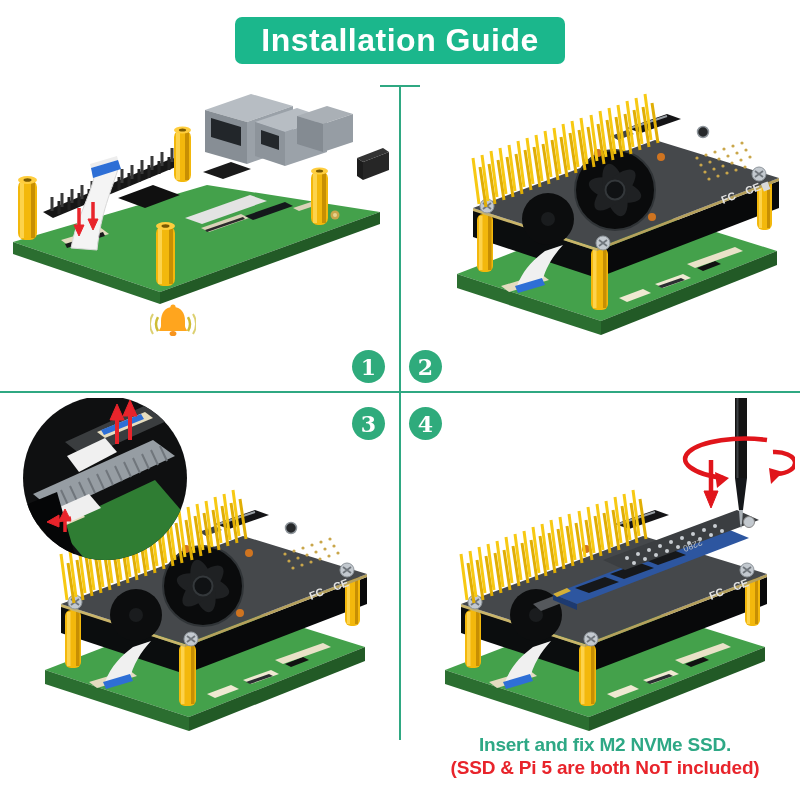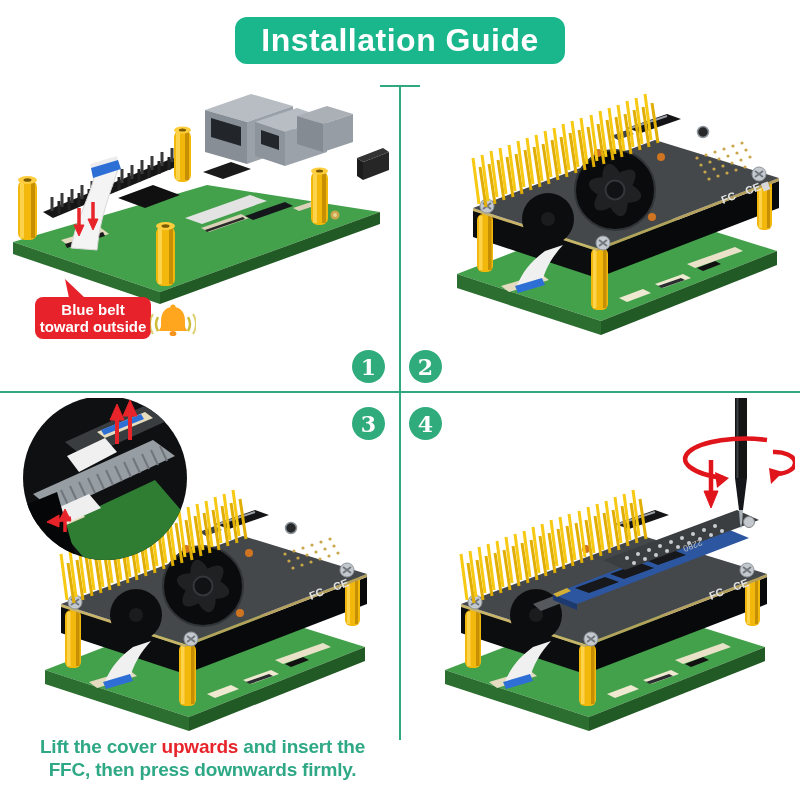--- a/index.html
+++ b/index.html
@@ -1,19 +1,19 @@
 <!DOCTYPE html>
 <html><head>
 <meta charset="utf-8">
 <style>
   html,body{margin:0;padding:0;background:#fff;}
   .page{position:relative;width:800px;height:792px;background:#ffffff;overflow:hidden;
         font-family:"Liberation Sans",sans-serif;}
   .banner{position:absolute;left:235px;top:17px;width:330px;height:47px;background:#1bb78c;
-          border-radius:12px;display:flex;align-items:center;justify-content:center;
+          border-radius:7px;display:flex;align-items:center;justify-content:center;
           color:#fff;font-size:32px;font-weight:600;letter-spacing:.5px;}
   .vline{position:absolute;left:399px;top:85px;width:2px;height:655px;background:#2fa882;}
   .vcap{position:absolute;left:380px;top:85px;width:40px;height:2px;background:#2fa882;}
   .hline{position:absolute;left:0;top:391px;width:800px;height:2px;background:#2fa882;}
   .stepnum{position:absolute;width:33px;height:33px;border-radius:50%;background:#2fab7c;
            color:#fff;display:flex;align-items:center;justify-content:center;
            font-family:"DejaVu Serif",serif;font-size:22px;font-weight:bold;}
   .cap{position:absolute;color:#2ea885;font-size:19px;font-weight:600;line-height:23px;
        text-align:center;letter-spacing:-.2px;}
   .cap .hl{color:#e8242b;}
@@ -39,23 +39,23 @@
 <div class="stepnum" style="left:409px;top:350px">
       <span>2</span>
     </div>
 <div class="stepnum" style="left:352px;top:407px">
       <span>3</span>
     </div>
 <div class="stepnum" style="left:409px;top:407px">
       <span>4</span>
     </div>
 
-<div class="cap" style="left:15px;top:735px;width:375px">
-  <span>Lift the cover </span><span class="hl">upwards</span><span> and insert the</span><br>
-  <span>FFC, then press downwards firmly.</span>
+<div class="cap" style="left:415px;top:733px;width:380px">
+  <span>Insert and fix M2 NVMe SSD.</span><br>
+  <span class="hl">(SSD &amp; Pi 5 are both NoT included)</span>
 </div>
 
 <svg class="scene" style="left:5px;top:88px" width="385" height="250" viewBox="0 0 385 250">
   <g>
     <polygon points="8,154 202,97 375,124 155,204" fill="#44a14b"></polygon>
     <polygon points="8,154 155,204 155,216 8,166" fill="#2b6e30"></polygon>
     <polygon points="155,204 375,124 375,136 155,216" fill="#225a26"></polygon>
     <circle cx="330" cy="127" r="4.5" fill="#c9a64a"></circle>
         <circle cx="330" cy="127" r="2" fill="#e6d28e"></circle>
   </g>
@@ -129,27 +129,20 @@
     <polygon points="88,90 116,81 113,72 86,80" fill="#2e6fd6"></polygon>
   </g>
   <g fill="#e8242b" stroke="#e8242b">
     <line x1="74" y1="120" x2="74" y2="139" stroke-width="3.5"></line>
         <polygon points="69,137 79,137 74,148"></polygon>
     <line x1="88" y1="114" x2="88" y2="133" stroke-width="3.5"></line>
         <polygon points="83,131 93,131 88,142"></polygon>
   </g>
 </svg>
 
-<div class="callout">
-  <svg class="tail" viewBox="0 0 24 19">
-        <polygon points="2,0 22,19 6,19" fill="#e7222a"></polygon>
-      </svg>
-  <span>Blue belt</span><br>
-  <span>toward outside</span>
-</div>
 <svg class="scene" style="left:150px;top:301px" width="46" height="40" viewBox="0 0 46 40">
   <path d="M8,16 A14,14 0 0 0 8,30" stroke="#cdbc35" stroke-width="2.5" fill="none"></path>
   <path d="M3,13 A19,19 0 0 0 3,33" stroke="#cdbc35" stroke-width="2" fill="none" opacity=".7"></path>
   <path d="M38,16 A14,14 0 0 1 38,30" stroke="#cdbc35" stroke-width="2.5" fill="none"></path>
   <path d="M43,13 A19,19 0 0 1 43,33" stroke="#cdbc35" stroke-width="2" fill="none" opacity=".7"></path>
   <circle cx="23" cy="6" r="2.6" fill="#ffa51e"></circle>
   <path d="M23,6 C15,6 11,12 11,20 L11,25 C11,27 9,28.5 9,30 L37,30 C37,28.5 35,27 35,25 L35,20 C35,12 31,6 23,6 Z" fill="#ffa51e"></path>
   <ellipse cx="23" cy="32.5" rx="3.4" ry="2.6" fill="#f7941d"></ellipse>
 </svg>
 

